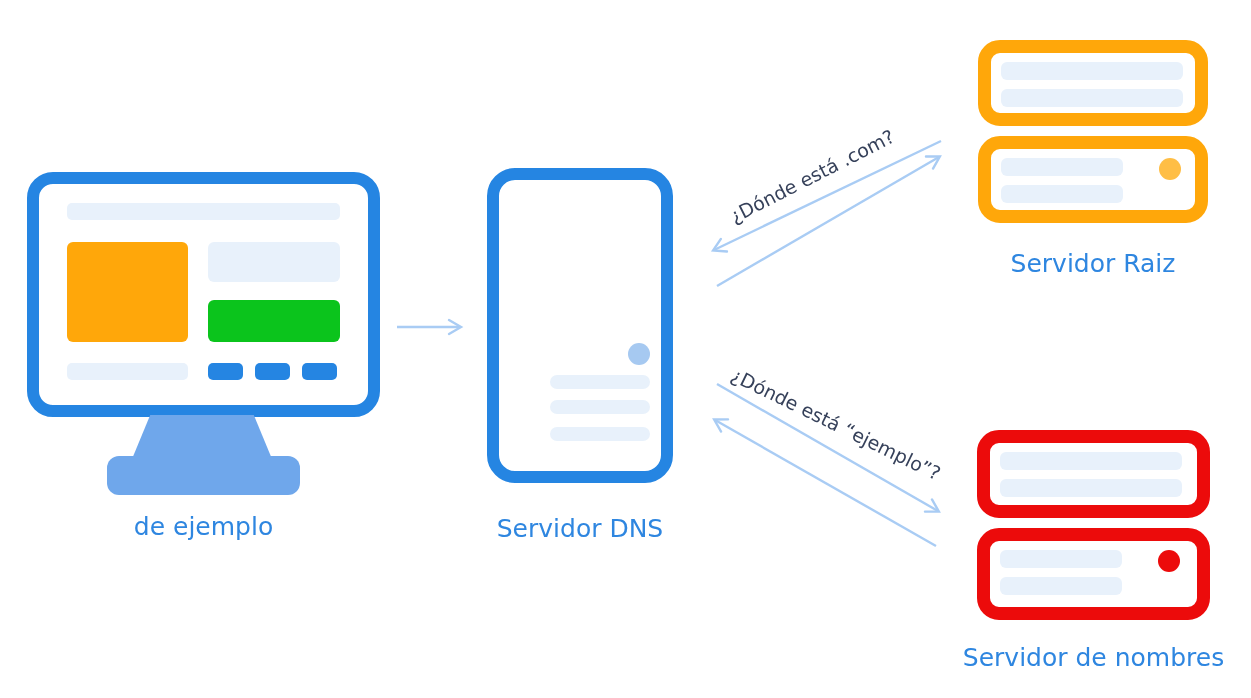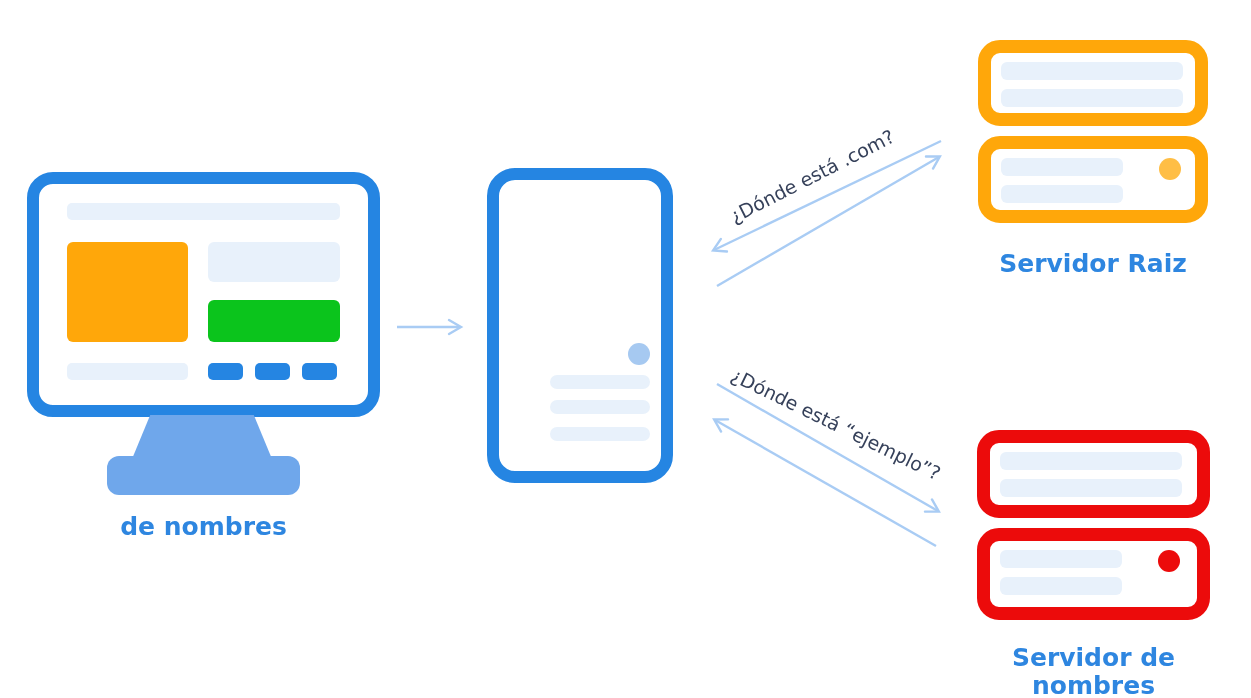--- a/index.html
+++ b/index.html
@@ -29,21 +29,21 @@
   .m-lightrect{left:169px;top:58px;width:132px;height:40px;border-radius:6px;}
   .m-green{position:absolute;left:169px;top:116px;width:132px;height:42px;border-radius:6px;background:var(--accent-green);}
   .m-bottombar{left:28px;top:179px;width:121px;height:17px;}
   .m-btn{position:absolute;top:179px;width:35px;height:17px;border-radius:5px;background:var(--primary-blue);}
   .m-btn.b1{left:169px;} .m-btn.b2{left:216px;} .m-btn.b3{left:263px;}
   .monitor-stand{position:absolute;left:132px;top:415px;width:140px;height:44px;background:var(--stand-blue);
     clip-path:polygon(13% 0,87% 0,100% 100%,0 100%);}
   .monitor-base{position:absolute;left:107px;top:456px;width:193px;height:39px;border-radius:12px;background:var(--stand-blue);}
 
   
-  .node-label{position:absolute;color:var(--label-blue);font-weight:bold;font-size:25px;line-height:28px;text-align:center;}
+  .node-label{position:absolute;color:var(--label-blue);font-weight:normal;font-size:25px;line-height:28px;text-align:center;}
   .computer-label{left:27px;top:513px;width:353px;}
   .dns-label{left:457px;top:515px;width:246px;}
   .root-label{left:948px;top:250px;width:290px;}
   .names-label{left:947px;top:644px;width:293px;}
 
   
   .dns-box{position:absolute;left:487px;top:168px;width:186px;height:315px;
     border:12px solid var(--primary-blue);border-radius:28px;background:#fff;}
   .dns-dot{position:absolute;left:129px;top:163px;width:22px;height:22px;border-radius:50%;background:var(--soft-blue);}
   .dns-bar{position:absolute;left:51px;width:100px;height:14px;border-radius:7px;background:var(--pale-blue);}
@@ -86,29 +86,30 @@
       <div class="m-green"></div>
       <div class="m-bar m-bottombar"></div>
       <div class="m-btn b1"></div>
       <div class="m-btn b2"></div>
       <div class="m-btn b3"></div>
     </div>
     <div class="monitor-stand"></div>
     <div class="monitor-base"></div>
   </div>
   <div class="node-label computer-label">
-    <div>de nombres</div>
+    <div>de ejemplo</div>
   </div>
 
   <div class="dns-box">
     <div class="dns-dot"></div>
     <div class="dns-bar r1"></div>
     <div class="dns-bar r2"></div>
     <div class="dns-bar r3"></div>
   </div>
+  <div class="node-label dns-label">Servidor DNS</div>
 
   <div>
     <div class="server-unit orange root-u1">
       <div class="su-bar wide t1"></div>
       <div class="su-bar wide t2"></div>
     </div>
     <div class="server-unit orange root-u2">
       <div class="su-bar narrow t1"></div>
       <div class="su-bar narrow t2"></div>
       <div class="su-dot orange"></div>

